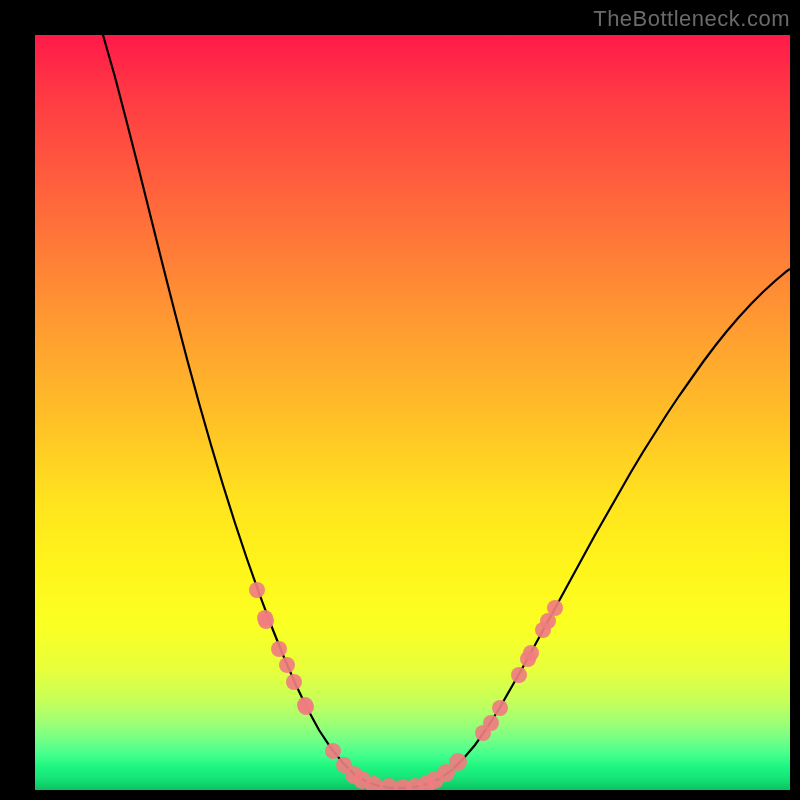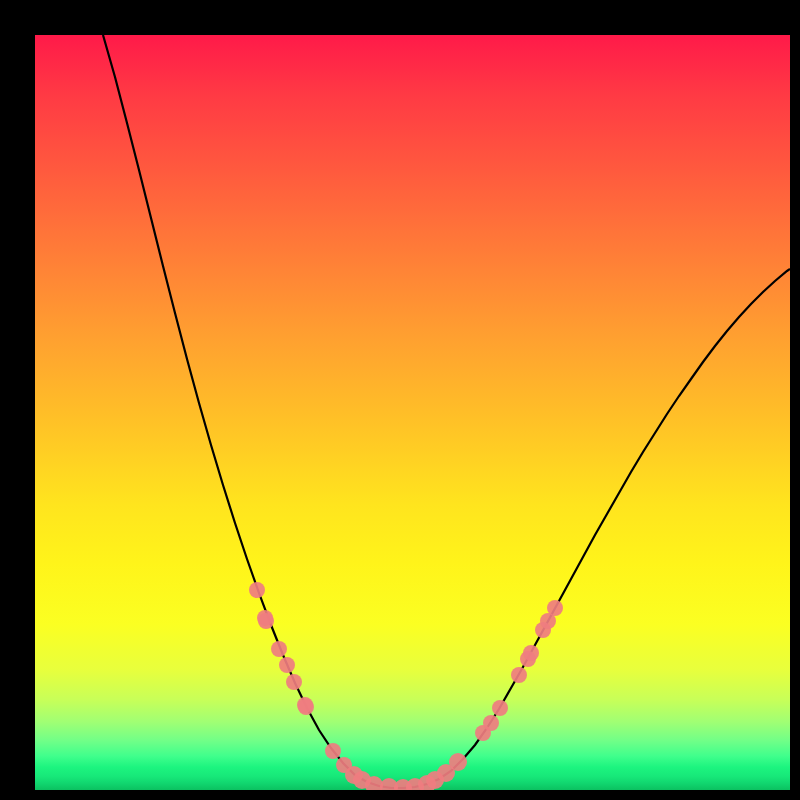--- a/index.html
+++ b/index.html
@@ -70,20 +70,21 @@
   .data-dot {
     fill: #ef7d80;
     stroke: none;
     opacity: 0.92;
   }
 </style>
 </head>
 <body>
 
 <div class="frame">
+  <div class="watermark">TheBottleneck.com</div>
   <div class="plot-area">
     <svg class="curve" viewBox="0 0 755 755" preserveAspectRatio="none">
       <path id="bottleneck-curve" class="curve-path" d="M 68 0 L 80 42 L 92 88 L 104 135 L 116 183 L 128 231 L 140 278 L 152 324 L 164 368 L 176 410 L 188 450 L 200 488 L 212 524 L 224 558 L 236 590 L 248 620 L 260 648 L 272 673 L 284 695 L 296 713 L 308 728 L 320 740 L 332 747 L 344 751 L 356 753 L 368 753 L 380 752 L 392 749 L 404 744 L 416 736 L 428 724 L 440 710 L 452 693 L 464 674 L 476 653 L 488 632 L 500 610 L 512 588 L 524 566 L 536 544 L 548 522 L 560 500 L 572 479 L 584 458 L 596 437 L 608 417 L 620 398 L 632 379 L 644 361 L 656 344 L 668 327 L 680 311 L 692 296 L 704 282 L 716 269 L 728 257 L 740 246 L 752 236 L 755 234"></path>
       <g id="dots-left">
           <circle cx="222" cy="555" r="8" class="data-dot"></circle>
           <circle cx="230" cy="583" r="8" class="data-dot"></circle>
           <circle cx="231" cy="586" r="8" class="data-dot"></circle>
           <circle cx="244" cy="614" r="8" class="data-dot"></circle>
           <circle cx="252" cy="630" r="8" class="data-dot"></circle>
           <circle cx="259" cy="647" r="8" class="data-dot"></circle>

